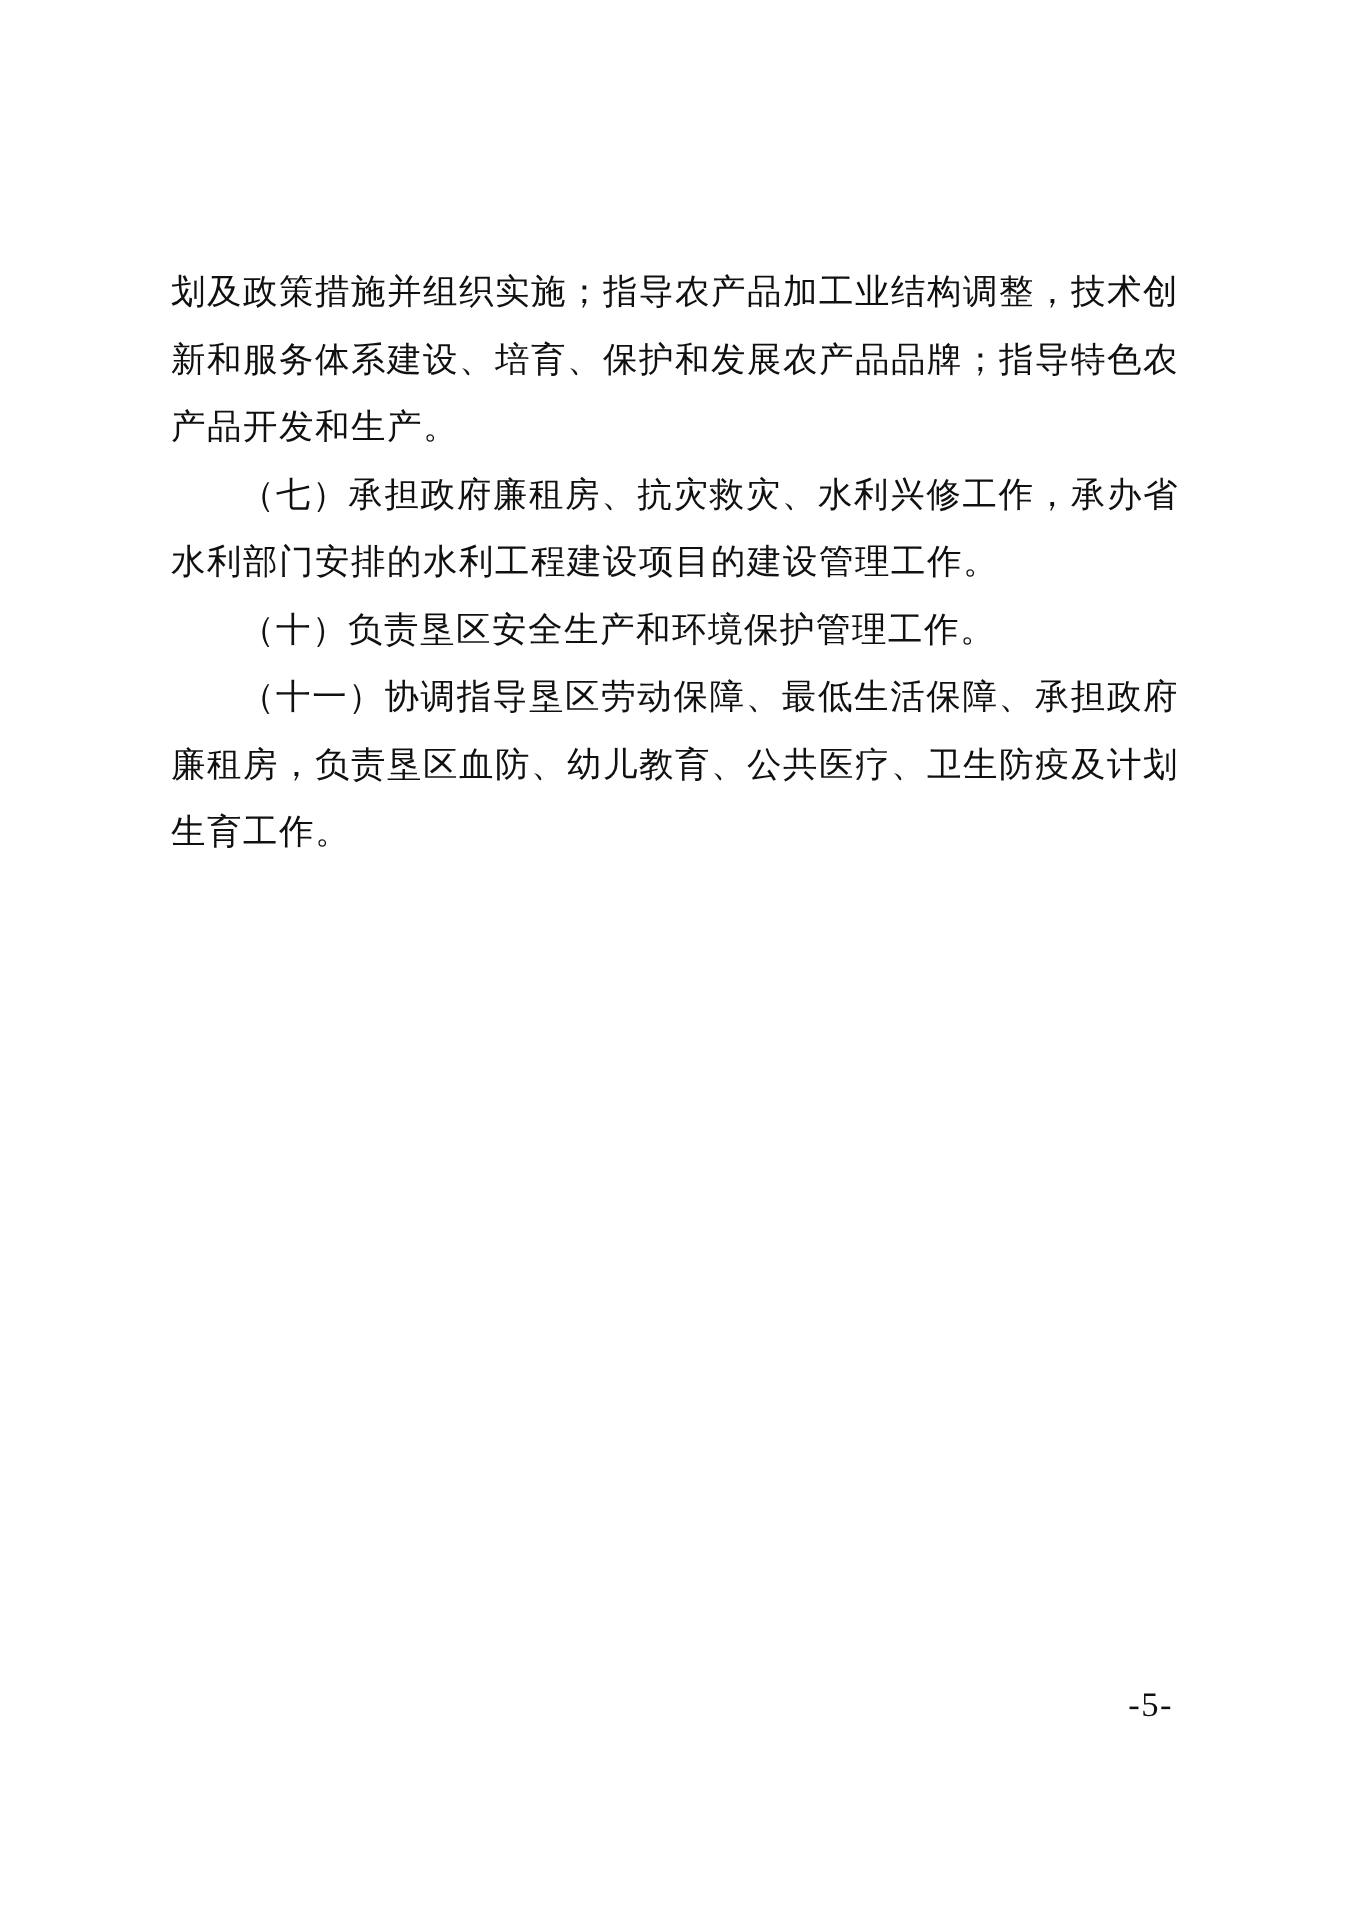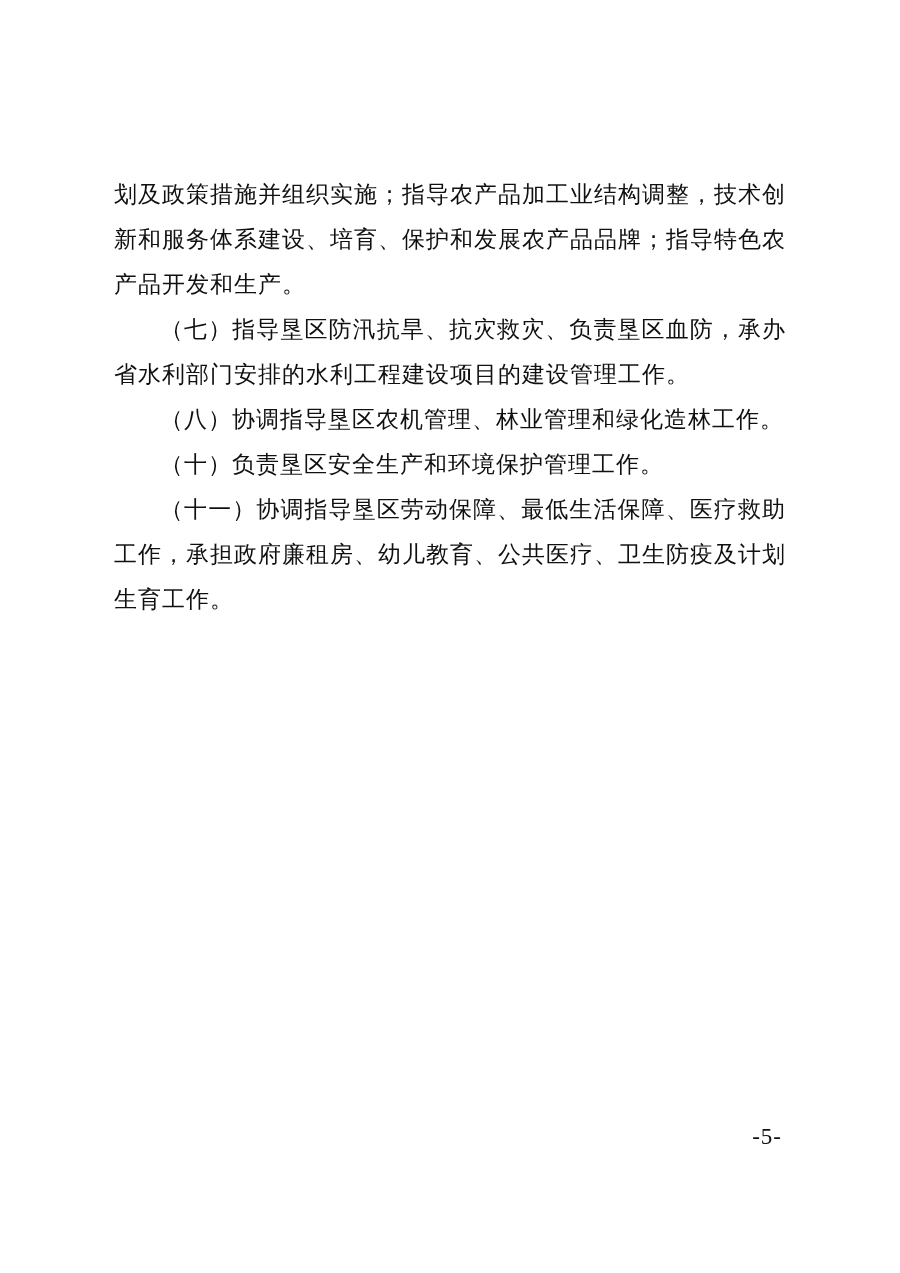--- a/index.html
+++ b/index.html
@@ -50,19 +50,18 @@
     letter-spacing: 1px;
     color: #101010;
   }
 </style>
 </head>
 <body>
 
 <div class="page">
   <div class="text-block">
     <p class="para no-indent">划及政策措施并组织实施；指导农产品加工业结构调整，技术创新和服务体系建设、培育、保护和发展农产品品牌；指导特色农产品开发和生产。</p>
-    <p class="para">（七）指导垦区防汛抗旱、抗灾救灾、负责垦区血防，承办省水利部门安排的水利工程建设项目的建设管理工作。</p>
-    <p class="para">（八）协调指导垦区农机管理、林业管理和绿化造林工作。</p>
+    <p class="para">（七）承担政府廉租房、抗灾救灾、水利兴修工作，承办省水利部门安排的水利工程建设项目的建设管理工作。</p>
     <p class="para">（十）负责垦区安全生产和环境保护管理工作。</p>
-    <p class="para">（十一）协调指导垦区劳动保障、最低生活保障、医疗救助工作，承担政府廉租房、幼儿教育、公共医疗、卫生防疫及计划生育工作。</p>
+    <p class="para">（十一）协调指导垦区劳动保障、最低生活保障、承担政府廉租房，负责垦区血防、幼儿教育、公共医疗、卫生防疫及计划生育工作。</p>
   </div>
   <div class="page-number">-5-</div>
 </div>
 
 </body></html>

